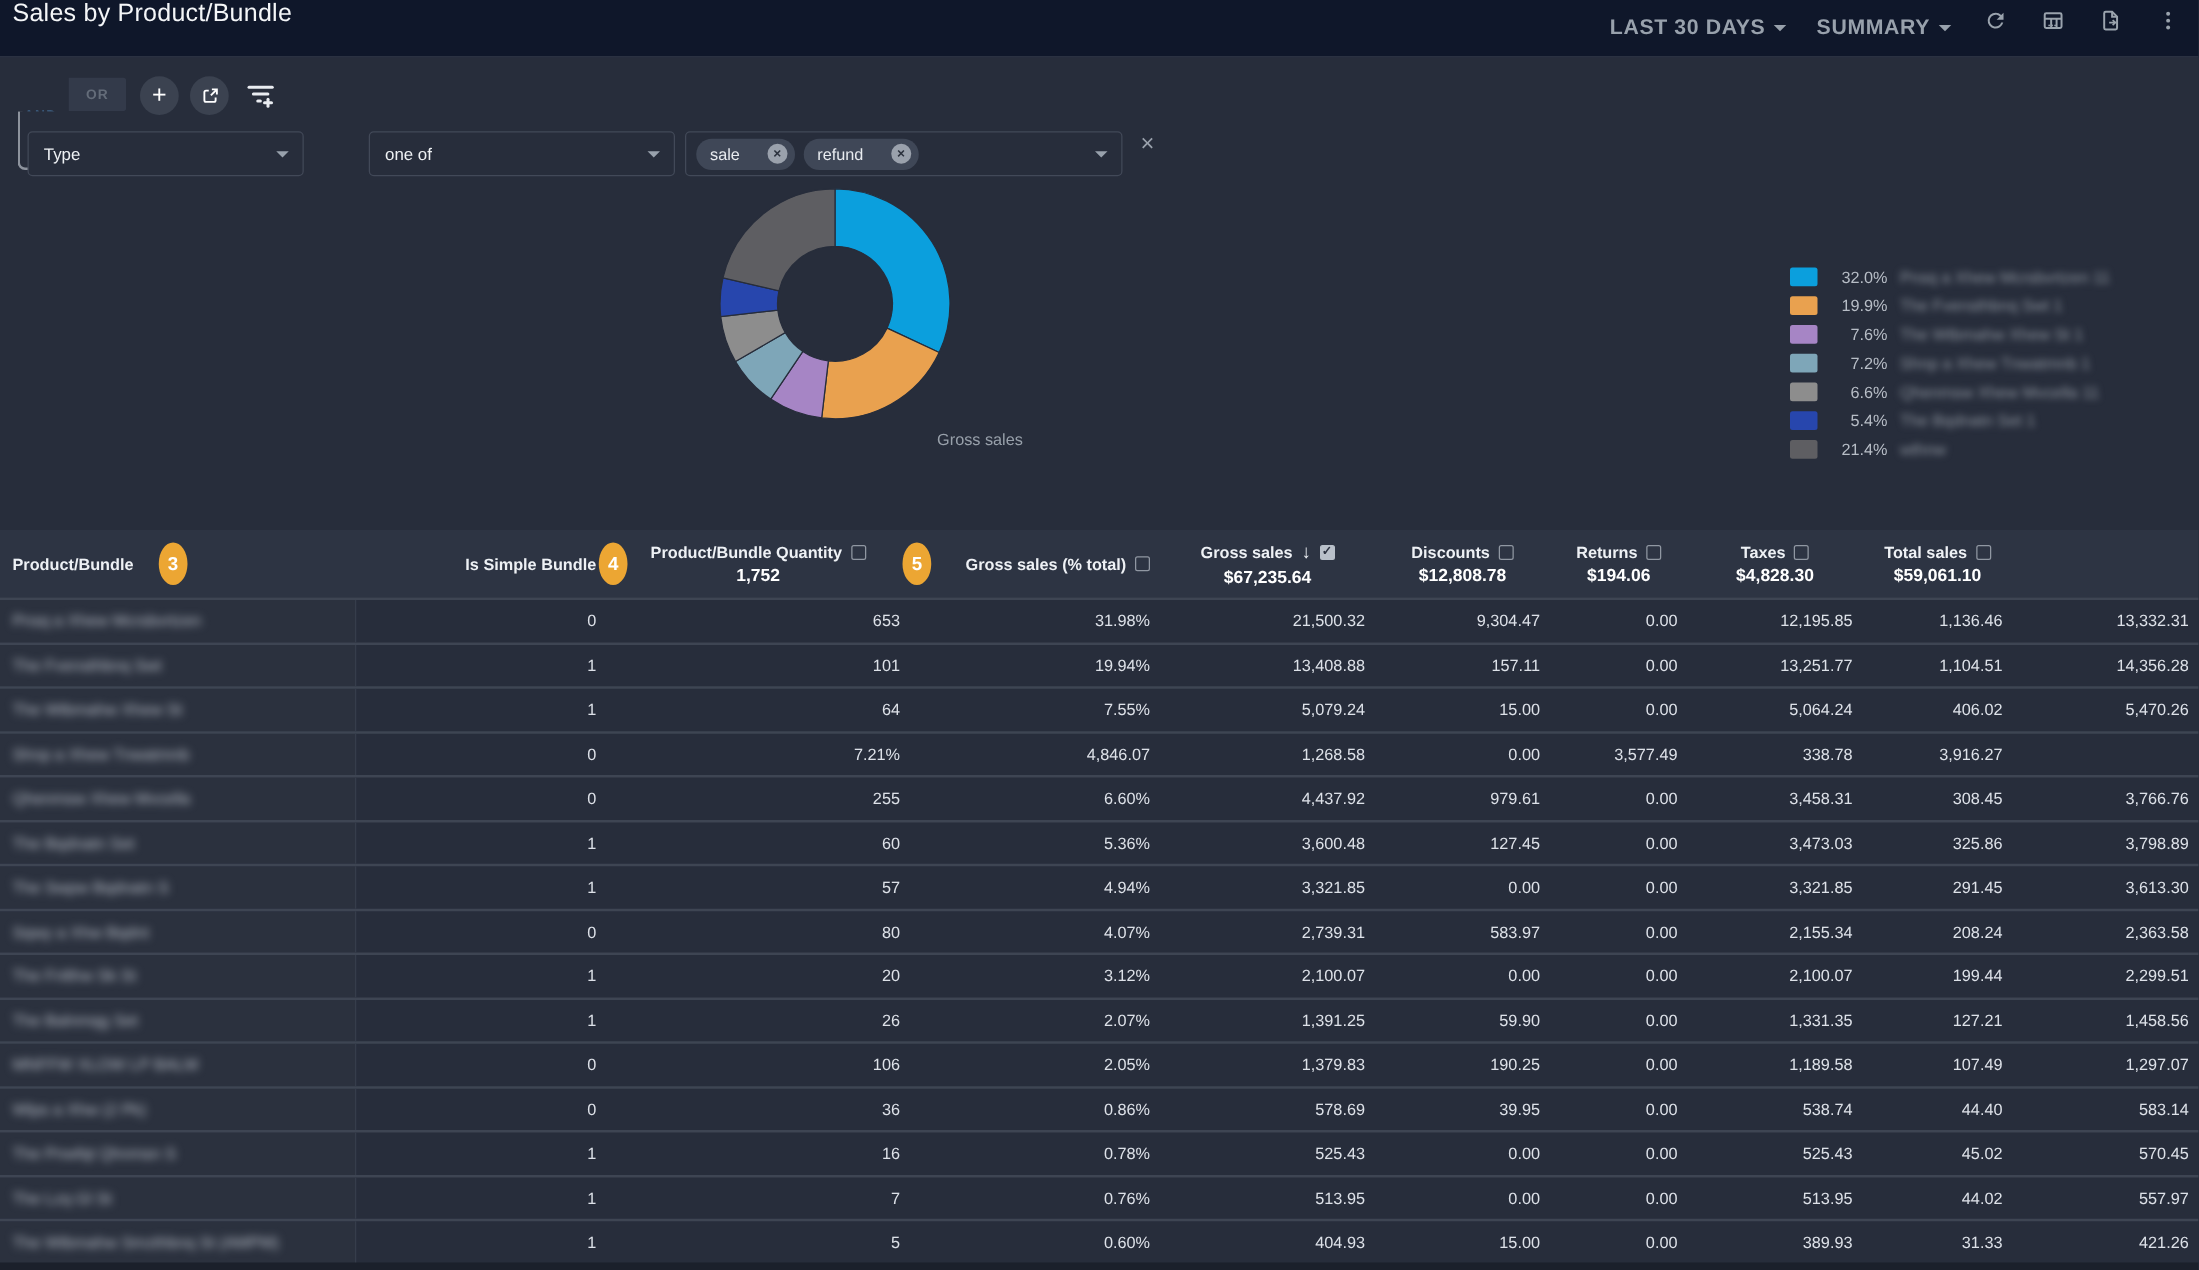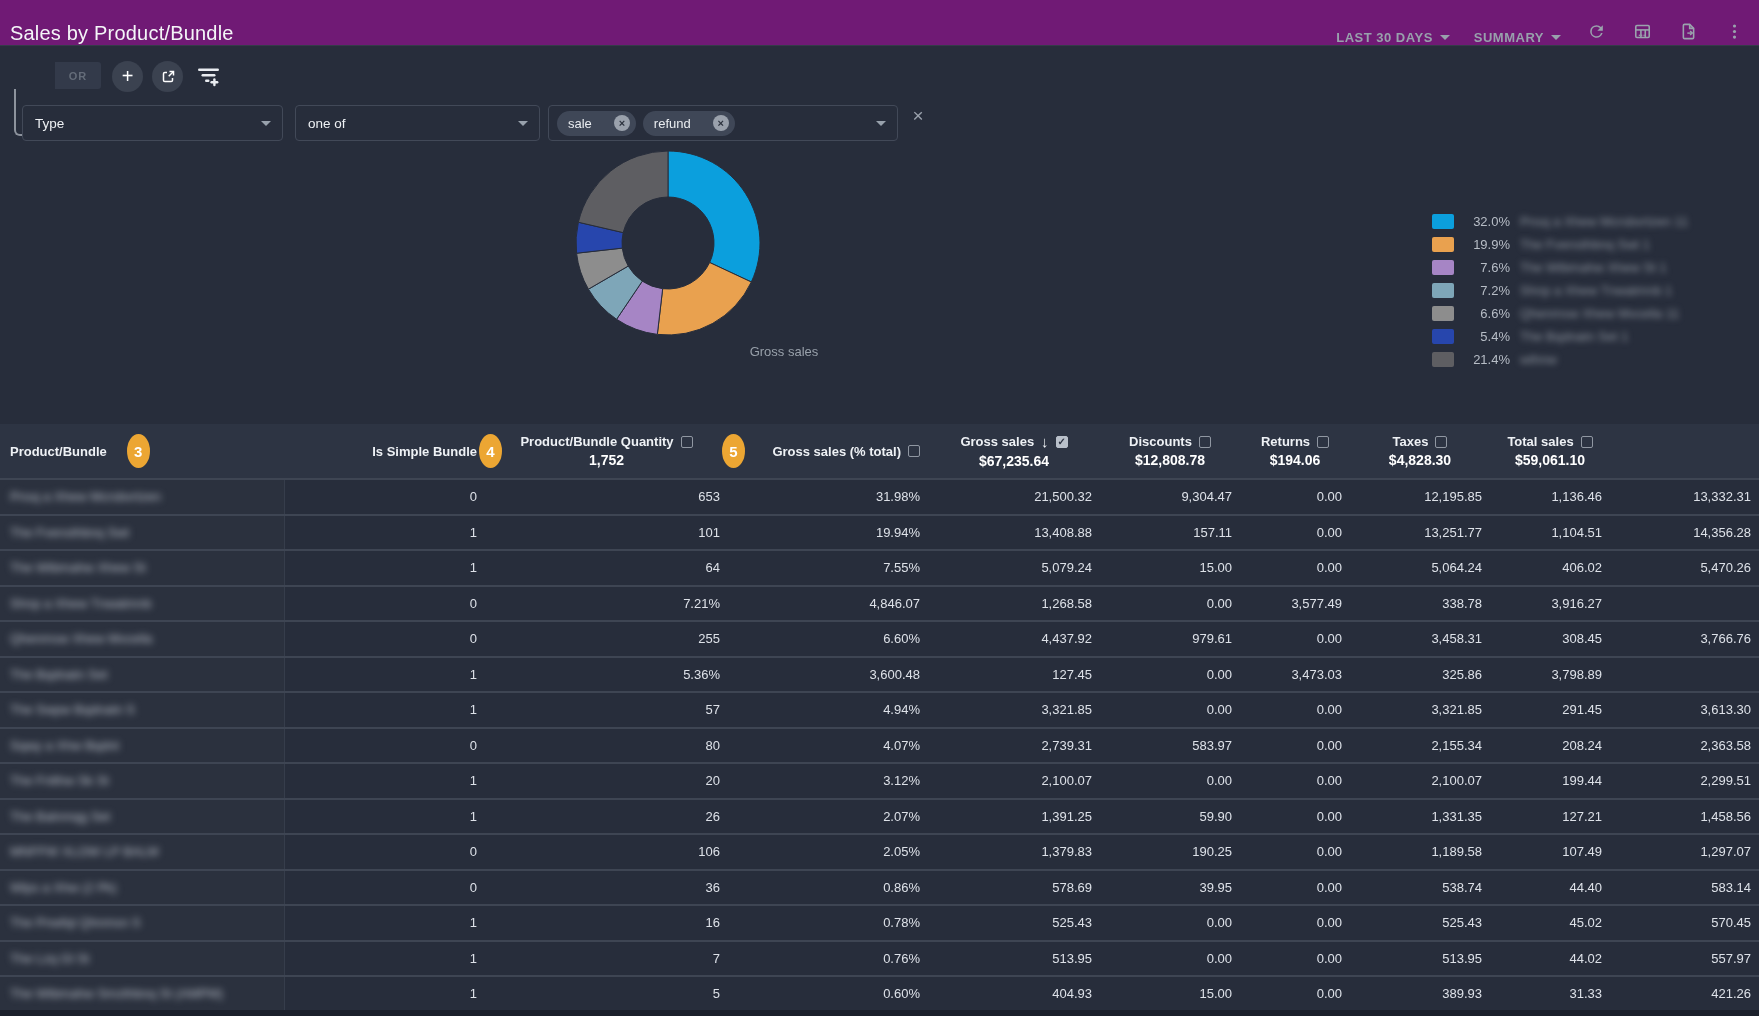--- a/index.html
+++ b/index.html
@@ -1,45 +1,45 @@
 <!DOCTYPE html>
 <html><head>
 <meta charset="utf-8">
 <style>
   html,body{margin:0;padding:0;background:#272d3b;}
   *{box-sizing:border-box;}
   .app{position:relative;width:1759px;height:1016px;background:#272d3b;overflow:hidden;
        font-family:"Liberation Sans",sans-serif;color:#e6e9ee;}
 
   
-  .topbar{position:absolute;top:0;left:0;right:0;height:46px;background:#701a75;
-          border-bottom:1px solid #343b49;display:flex;align-items:flex-end;padding:0 14px 0 10px;gap:44px;}
+  .topbar{position:absolute;top:0;left:0;right:0;height:46px;background:#0f172a;
+          border-bottom:1px solid #343b49;display:flex;align-items:flex-start;padding:0 14px 0 10px;gap:44px;}
   .topbar-title{font-size:20px;color:#f4f6f8;letter-spacing:.2px;}
   .topbar-right{margin-left:auto;display:flex;align-items:center;gap:24px;}
-  .menu-text{font-size:13px;font-weight:bold;color:#98a1ac;letter-spacing:.5px;
+  .menu-text{font-size:17px;font-weight:bold;color:#98a1ac;letter-spacing:.5px;
              display:flex;align-items:center;gap:7px;cursor:pointer;margin-top:12px;}
   .caret{width:0;height:0;border-left:5px solid transparent;border-right:5px solid transparent;
          border-top:5px solid #98a1ac;display:inline-block;}
   .icon-btn{width:22px;height:22px;display:flex;align-items:center;justify-content:center;color:#9aa3ad;}
 
   
   .logic-toggle{position:absolute;left:10px;top:62px;height:27px;display:flex;border-radius:3px;
                 overflow:hidden;font-size:11px;font-weight:bold;letter-spacing:.9px;}
   .logic-and{width:45px;background:#2b394e;color:#4c7fae;display:flex;align-items:center;justify-content:center;margin-top:31px;}
   .logic-or{width:46px;background:#333a4a;color:#646c79;display:flex;align-items:center;justify-content:center;}
   .circle-btn{position:absolute;top:61px;width:31px;height:31px;border-radius:50%;background:#3b4250;
               color:#fff;display:flex;align-items:center;justify-content:center;}
   .plus-glyph{font-size:20px;line-height:1;margin-top:-2px;}
   .filteradd{position:absolute;left:197px;top:66px;color:#e9ecf1;}
   .connector{position:absolute;left:14px;top:89px;width:10px;height:47px;
              border-left:2px solid #8d939d;border-bottom:2px solid #8d939d;border-bottom-left-radius:6px;}
   .dropdown{position:absolute;top:105px;height:36px;border:1px solid #424958;border-radius:4px;
             display:flex;align-items:center;padding:0 30px 0 12px;font-size:13.5px;color:#eef1f4;background:#272d3b;}
   .dd-caret{position:absolute;right:11px;top:15px;}
-  #dd-field{left:22px;width:261px;}
+  #dd-field{left:22px;width:221px;}
   #dd-op{left:295px;width:245px;}
   #dd-values{left:548px;width:350px;padding-left:8px;gap:7px;}
   .chip{background:#3f4757;border-radius:13px;height:25px;display:flex;align-items:center;
         padding:0 6px 0 11px;font-size:13px;color:#e9ecf0;gap:22px;}
   .chip-x{width:16px;height:16px;border-radius:50%;background:#9aa1ac;color:#2c323e;display:flex;
           align-items:center;justify-content:center;font-size:11px;font-weight:bold;line-height:1;}
   .clear-x{position:absolute;left:906px;top:103px;width:24px;height:24px;display:flex;align-items:center;
            justify-content:center;color:#9aa1ac;font-size:19px;line-height:1;}
 
   
@@ -354,20 +354,21 @@
           <div class="td">0.00</div>
           <div class="td">3,458.31</div>
           <div class="td">308.45</div>
           <div class="td">3,766.76</div>
         </div>
         <div class="tr cols">
           <div class="td name">
             <span class="name-blur">The Bqdnatn Set</span>
           </div>
           <div class="td">1</div>
+          <div class="td">60</div>
           <div class="td">5.36%</div>
           <div class="td">3,600.48</div>
           <div class="td">127.45</div>
           <div class="td">0.00</div>
           <div class="td">3,473.03</div>
           <div class="td">325.86</div>
           <div class="td">3,798.89</div>
         </div>
         <div class="tr cols">
           <div class="td name">

